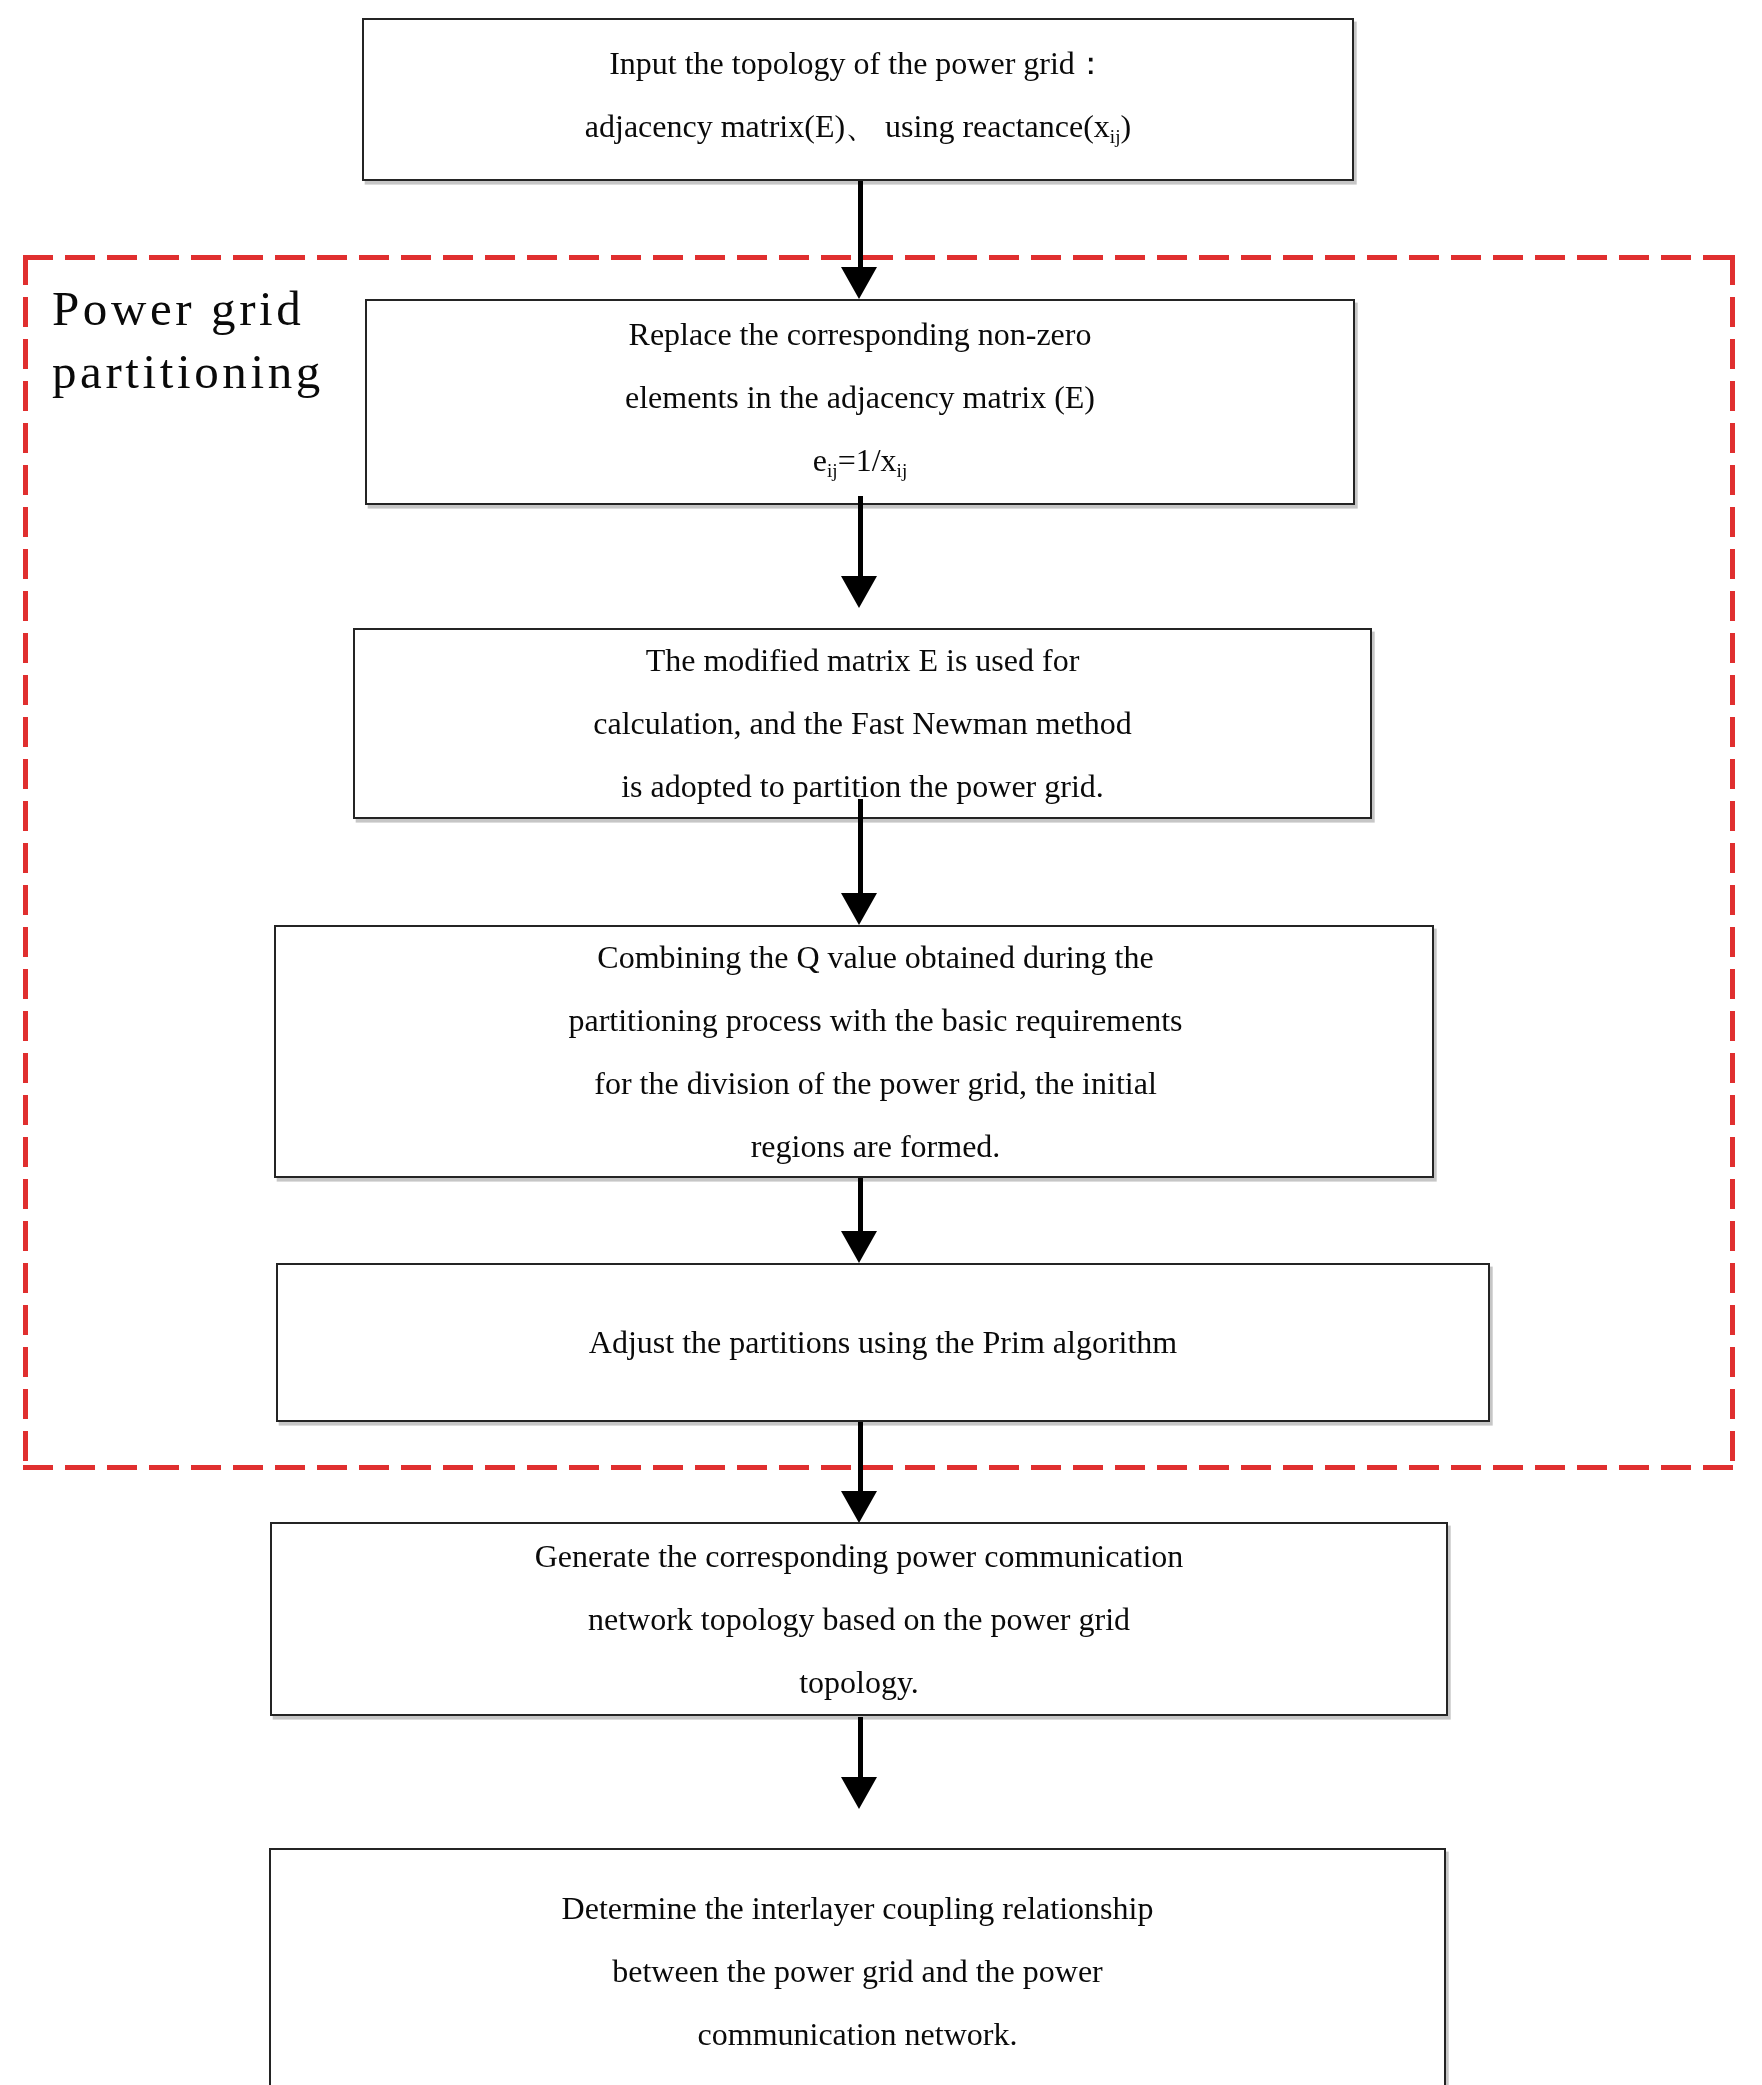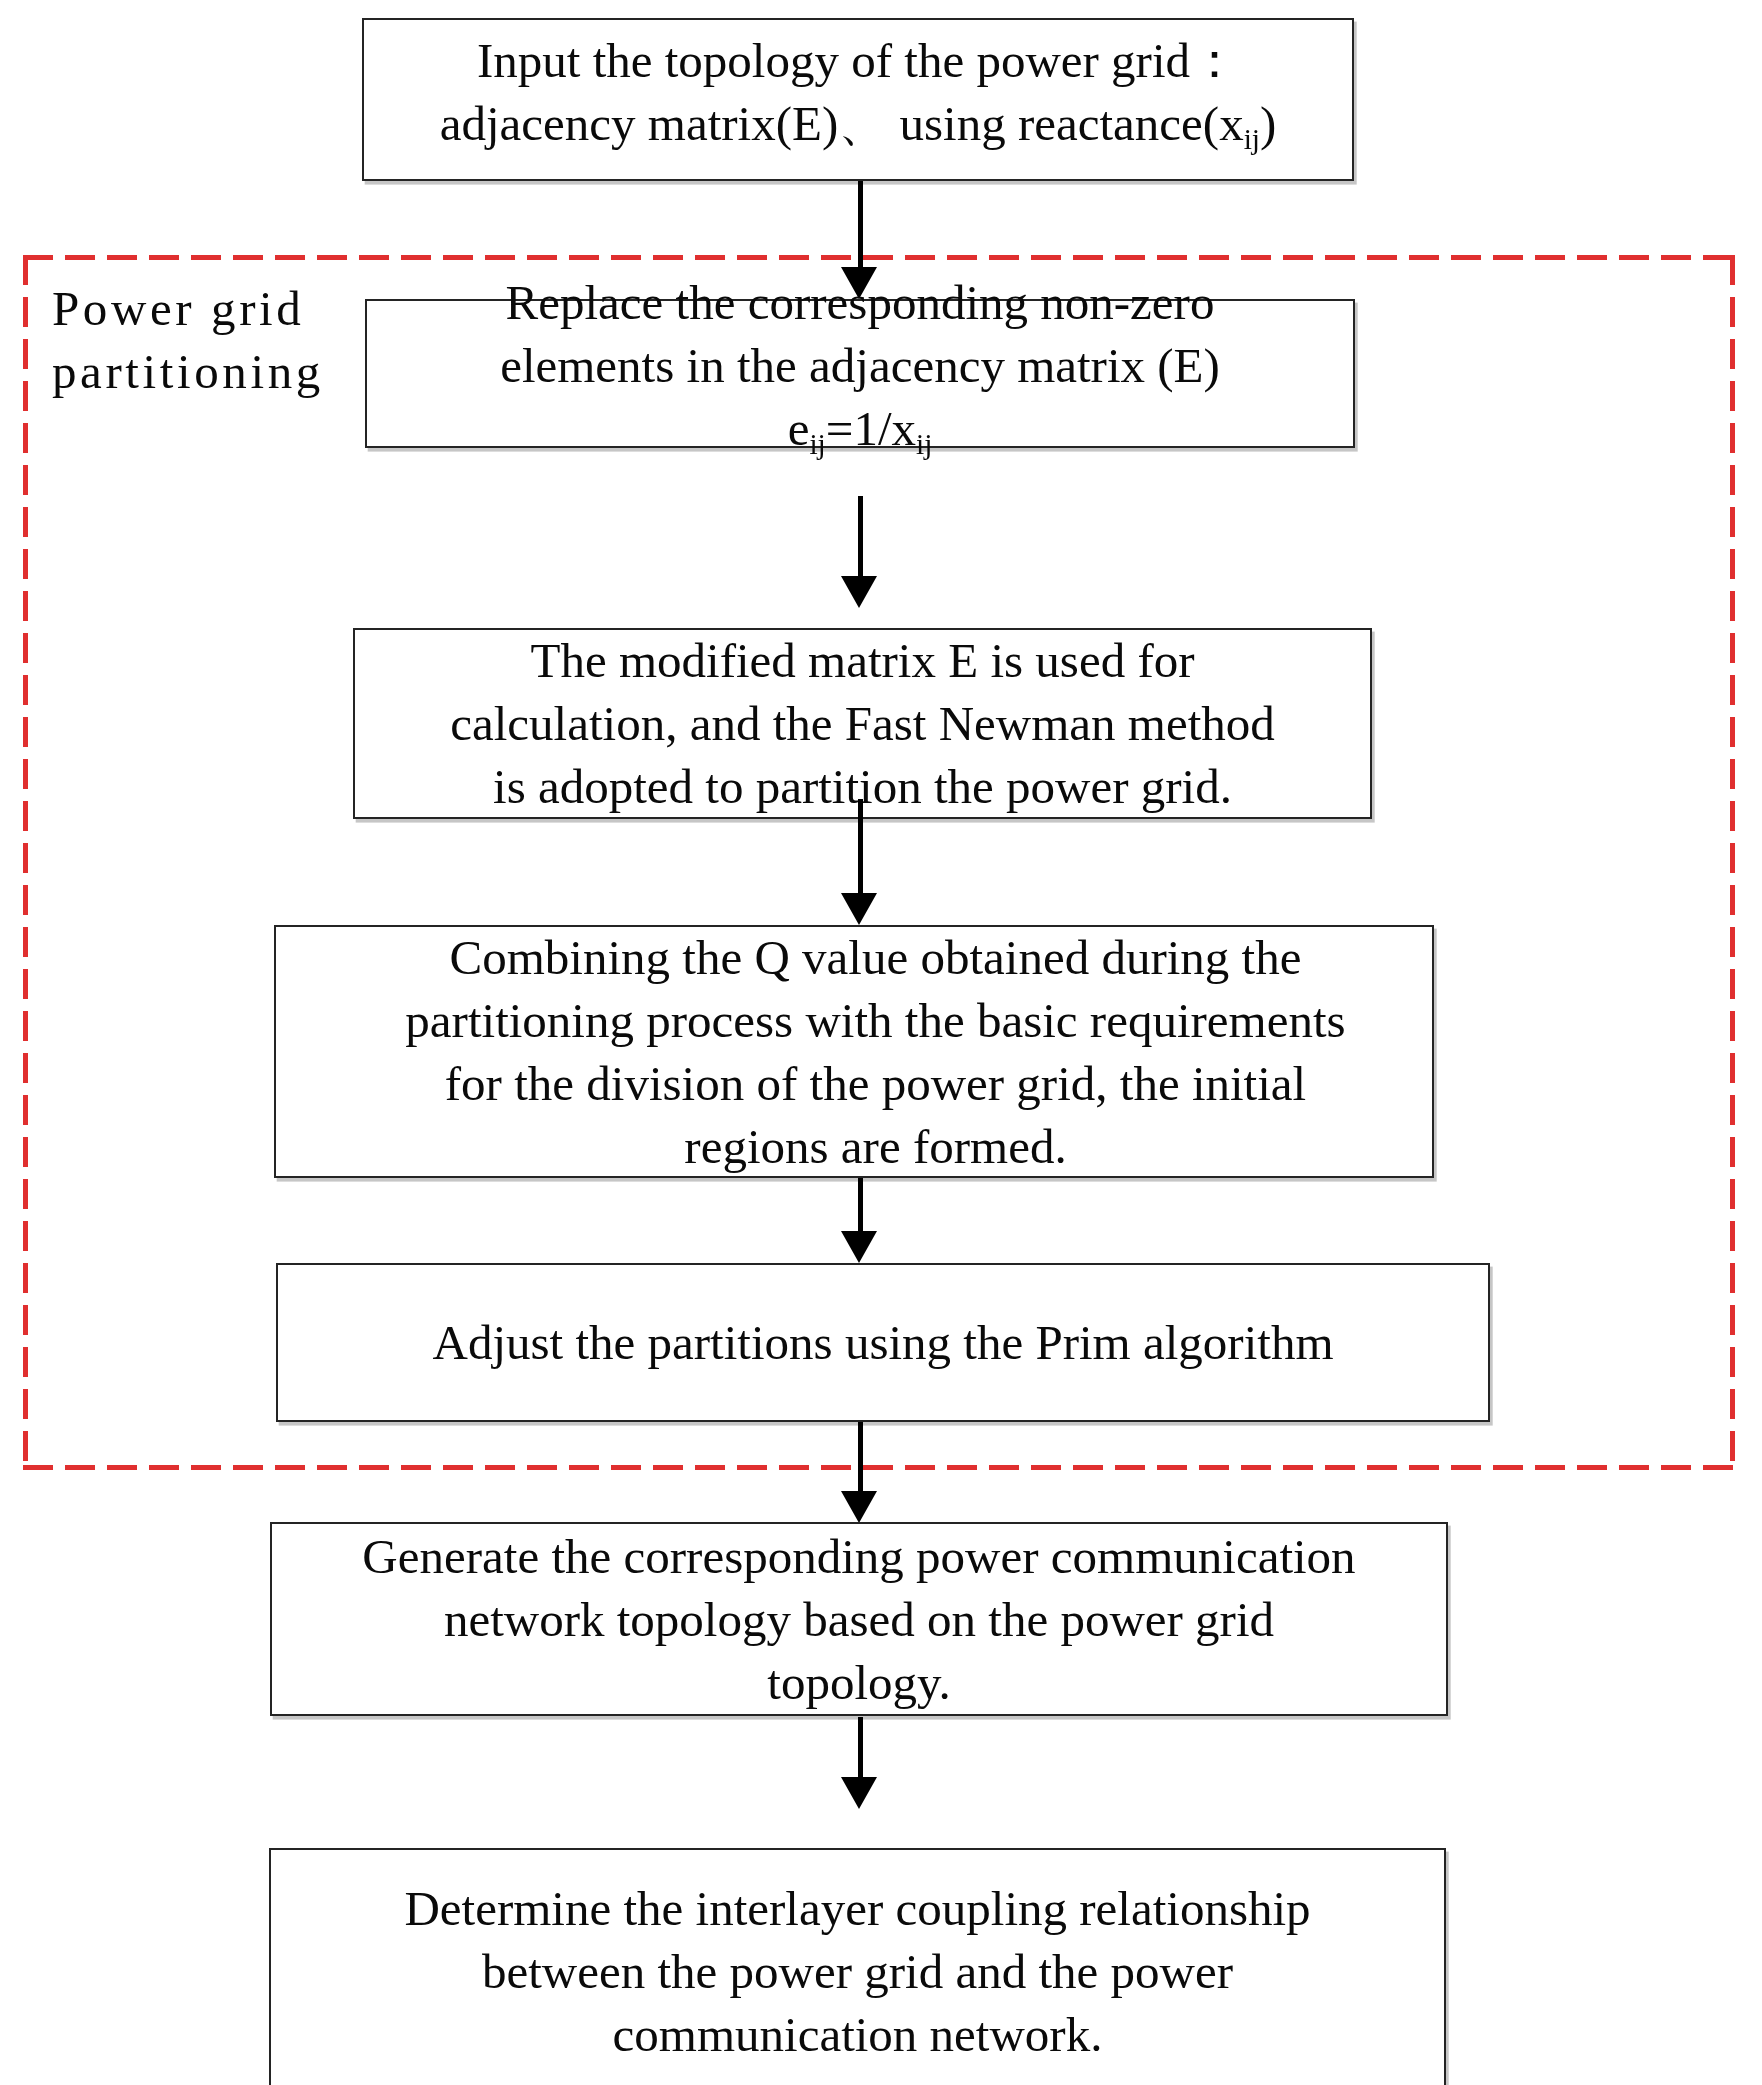--- a/index.html
+++ b/index.html
@@ -14,21 +14,21 @@
   .fbox {
     position:absolute;
     box-sizing:border-box;
     border:2.7px solid #242424;
     background:#ffffff;
     display:flex;
     flex-direction:column;
     justify-content:center;
     align-items:center;
     text-align:center;
-    font-size:49px;
+    font-size:32px;
     line-height:63px;
     box-shadow:2.7px 3.6px 0 rgba(128,128,128,0.45);
     z-index:2;
   }
   .tline { white-space:nowrap; }
   .sub { font-size:0.60em; vertical-align:-0.30em; }
   .region-label {
     position:absolute;
     left:52px; top:277px;
     font-size:49px;
@@ -70,21 +70,21 @@
   <div class="fbox" style="left:362px; top:18px; width:992px; height:163px;">
     <div class="tline">Input the topology of the power grid：</div>
     <div class="tline">
       <span>adjacency matrix(E)、 using reactance(x</span><span class="sub">ij</span><span>)</span>
     </div>
   </div>
 
   <div class="shaft" style="left:858px; top:181px; height:87px;"></div>
   <div class="ahead" style="left:841px; top:267px;"></div>
 
-  <div class="fbox" style="left:365px; top:299px; width:990px; height:149px;">
+  <div class="fbox" style="left:365px; top:299px; width:990px; height:206px;">
     <div class="tline">Replace the corresponding non-zero</div>
     <div class="tline">elements in the adjacency matrix (E)</div>
     <div class="tline">
       <span>e</span><span class="sub">ij</span><span>=1/x</span><span class="sub">ij</span>
     </div>
   </div>
 
   <div class="shaft" style="left:858px; top:496px; height:81px;"></div>
   <div class="ahead" style="left:841px; top:576px;"></div>
 

